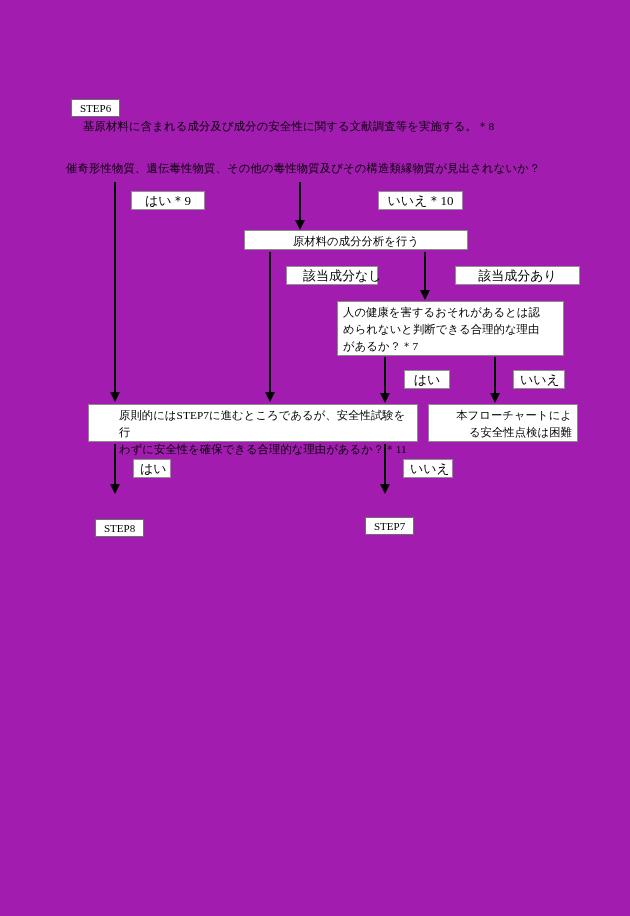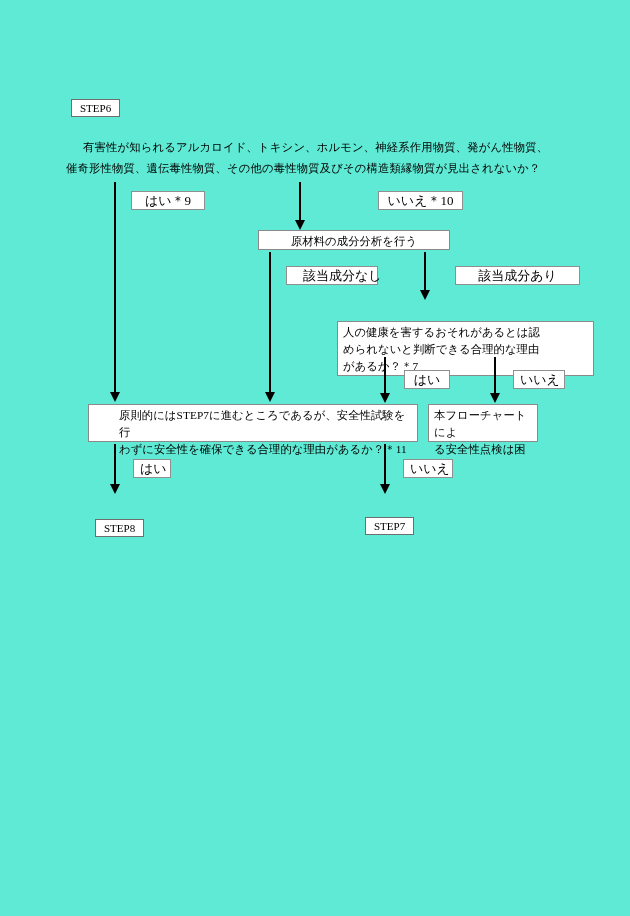--- a/index.html
+++ b/index.html
@@ -8,21 +8,21 @@
     background: #ffffff;
   }
   body {
     font-family: "Liberation Serif", "DejaVu Serif", serif;
     color: #000000;
   }
   #page {
     position: relative;
     width: 630px;
     height: 916px;
-    background: #5eead4;
+    background: #a21caf;
     overflow: hidden;
     text-decoration: underline;
   }
   
   .step-tag {
     position: absolute;
     border: 1px solid #6e6e6e;
     background: #ffffff;
     font-size: 11px;
     line-height: 14px;
@@ -88,50 +88,50 @@
     border-top: 10px solid #000000;
   }
 </style>
 </head>
 <body>
 
 <div id="page">
 
   <div class="step-tag" style="left:71px; top:99px;">STEP6</div>
 
-  <div class="para" style="left:83px; top:138px;">有害性が知られるアルカロイド、トキシン、ホルモン、神経系作用物質、発がん性物質、</div>
+  <div class="para" style="left:83px; top:117px;">基原材料に含まれる成分及び成分の安全性に関する文献調査等を実施する。＊8</div>
   <div class="para" style="left:66px; top:159px;">催奇形性物質、遺伝毒性物質、その他の毒性物質及びその構造類縁物質が見出されないか？</div>
 
   <div class="arrow" style="left:110px; top:182px; width:10px; height:220px;">
     <div class="shaft" style="height:210px;"></div>
     <div class="head"></div>
   </div>
   <div class="edge-label" style="left:131px; top:191px; width:74px;">はい＊9</div>
 
   <div class="arrow" style="left:295px; top:182px; width:10px; height:48px;">
     <div class="shaft" style="height:38px;"></div>
     <div class="head"></div>
   </div>
   <div class="edge-label" style="left:378px; top:191px; width:85px;">いいえ＊10</div>
 
-  <div class="box center" style="left:258px; top:230px; width:192px; height:20px;">原材料の成分分析を行う</div>
+  <div class="box center" style="left:244px; top:230px; width:224px; height:20px;">原材料の成分分析を行う</div>
 
   <div class="arrow" style="left:265px; top:252px; width:10px; height:150px;">
     <div class="shaft" style="height:140px;"></div>
     <div class="head"></div>
   </div>
   <div class="edge-label" style="left:286px; top:266px; width:92px;padding-left:16px;">該当成分なし</div>
 
   <div class="arrow" style="left:420px; top:252px; width:10px; height:48px;">
     <div class="shaft" style="height:38px;"></div>
     <div class="head"></div>
   </div>
   <div class="edge-label" style="left:455px; top:266px; width:125px;">該当成分あり</div>
 
-  <div class="box" style="left:337px; top:301px; width:257px; height:55px;margin-top:20px;">
+  <div class="box" style="left:337px; top:301px; width:227px; height:55px;">
     <div>人の健康を害するおそれがあるとは認</div>
     <div>められないと判断できる合理的な理由</div>
     <div>があるか？＊7</div>
   </div>
 
   <div class="arrow" style="left:380px; top:357px; width:10px; height:46px;">
     <div class="shaft" style="height:36px;"></div>
     <div class="head"></div>
   </div>
   <div class="edge-label" style="left:404px; top:370px; width:46px;">はい</div>
@@ -140,21 +140,21 @@
     <div class="shaft" style="height:36px;"></div>
     <div class="head"></div>
   </div>
   <div class="edge-label" style="left:513px; top:370px; width:52px;">いいえ</div>
 
   <div class="box" style="left:88px; top:404px; width:330px; height:38px;padding-left:30px;">
     <div>原則的にはSTEP7に進むところであるが、安全性試験を行</div>
     <div>わずに安全性を確保できる合理的な理由があるか？＊11</div>
   </div>
 
-  <div class="box" style="left:428px; top:404px; width:110px; height:38px;">
+  <div class="box" style="left:428px; top:404px; width:150px; height:38px;text-align:right;">
     <div>本フローチャートによ</div>
     <div>る安全性点検は困難</div>
   </div>
 
   <div class="arrow" style="left:110px; top:444px; width:10px; height:50px;">
     <div class="shaft" style="height:40px;"></div>
     <div class="head"></div>
   </div>
   <div class="edge-label" style="left:133px; top:459px; width:38px;">はい</div>
 

